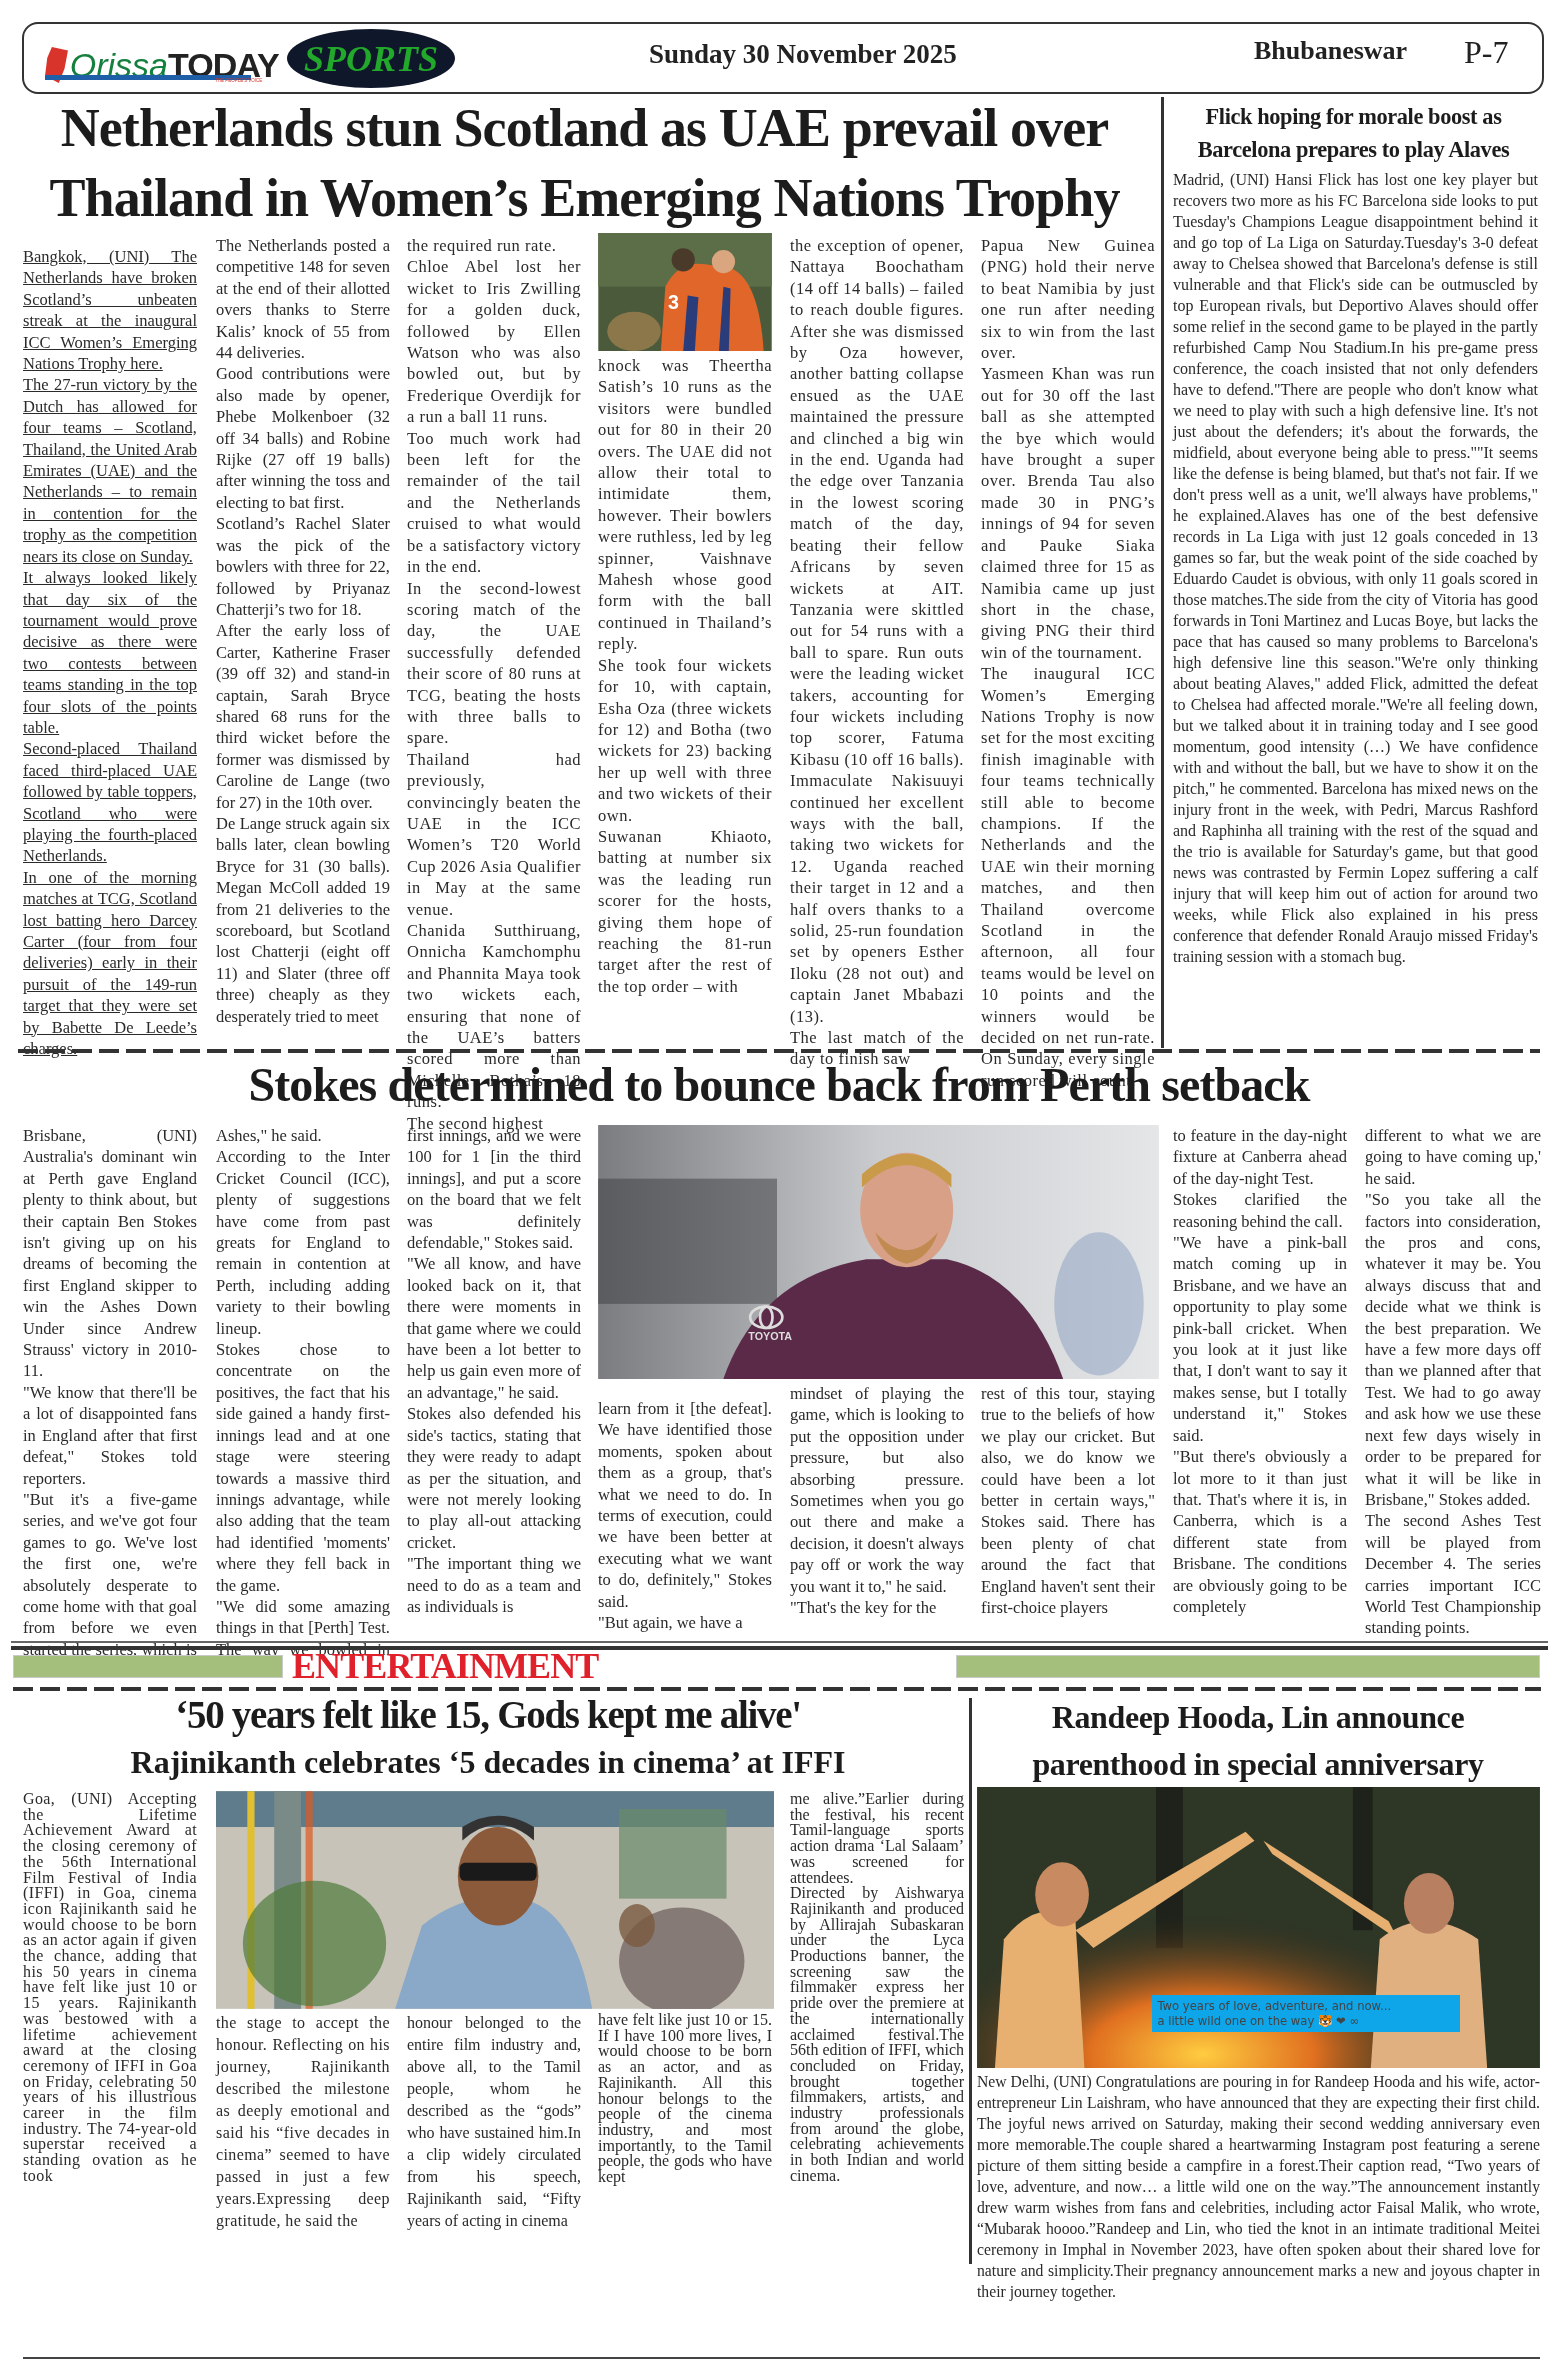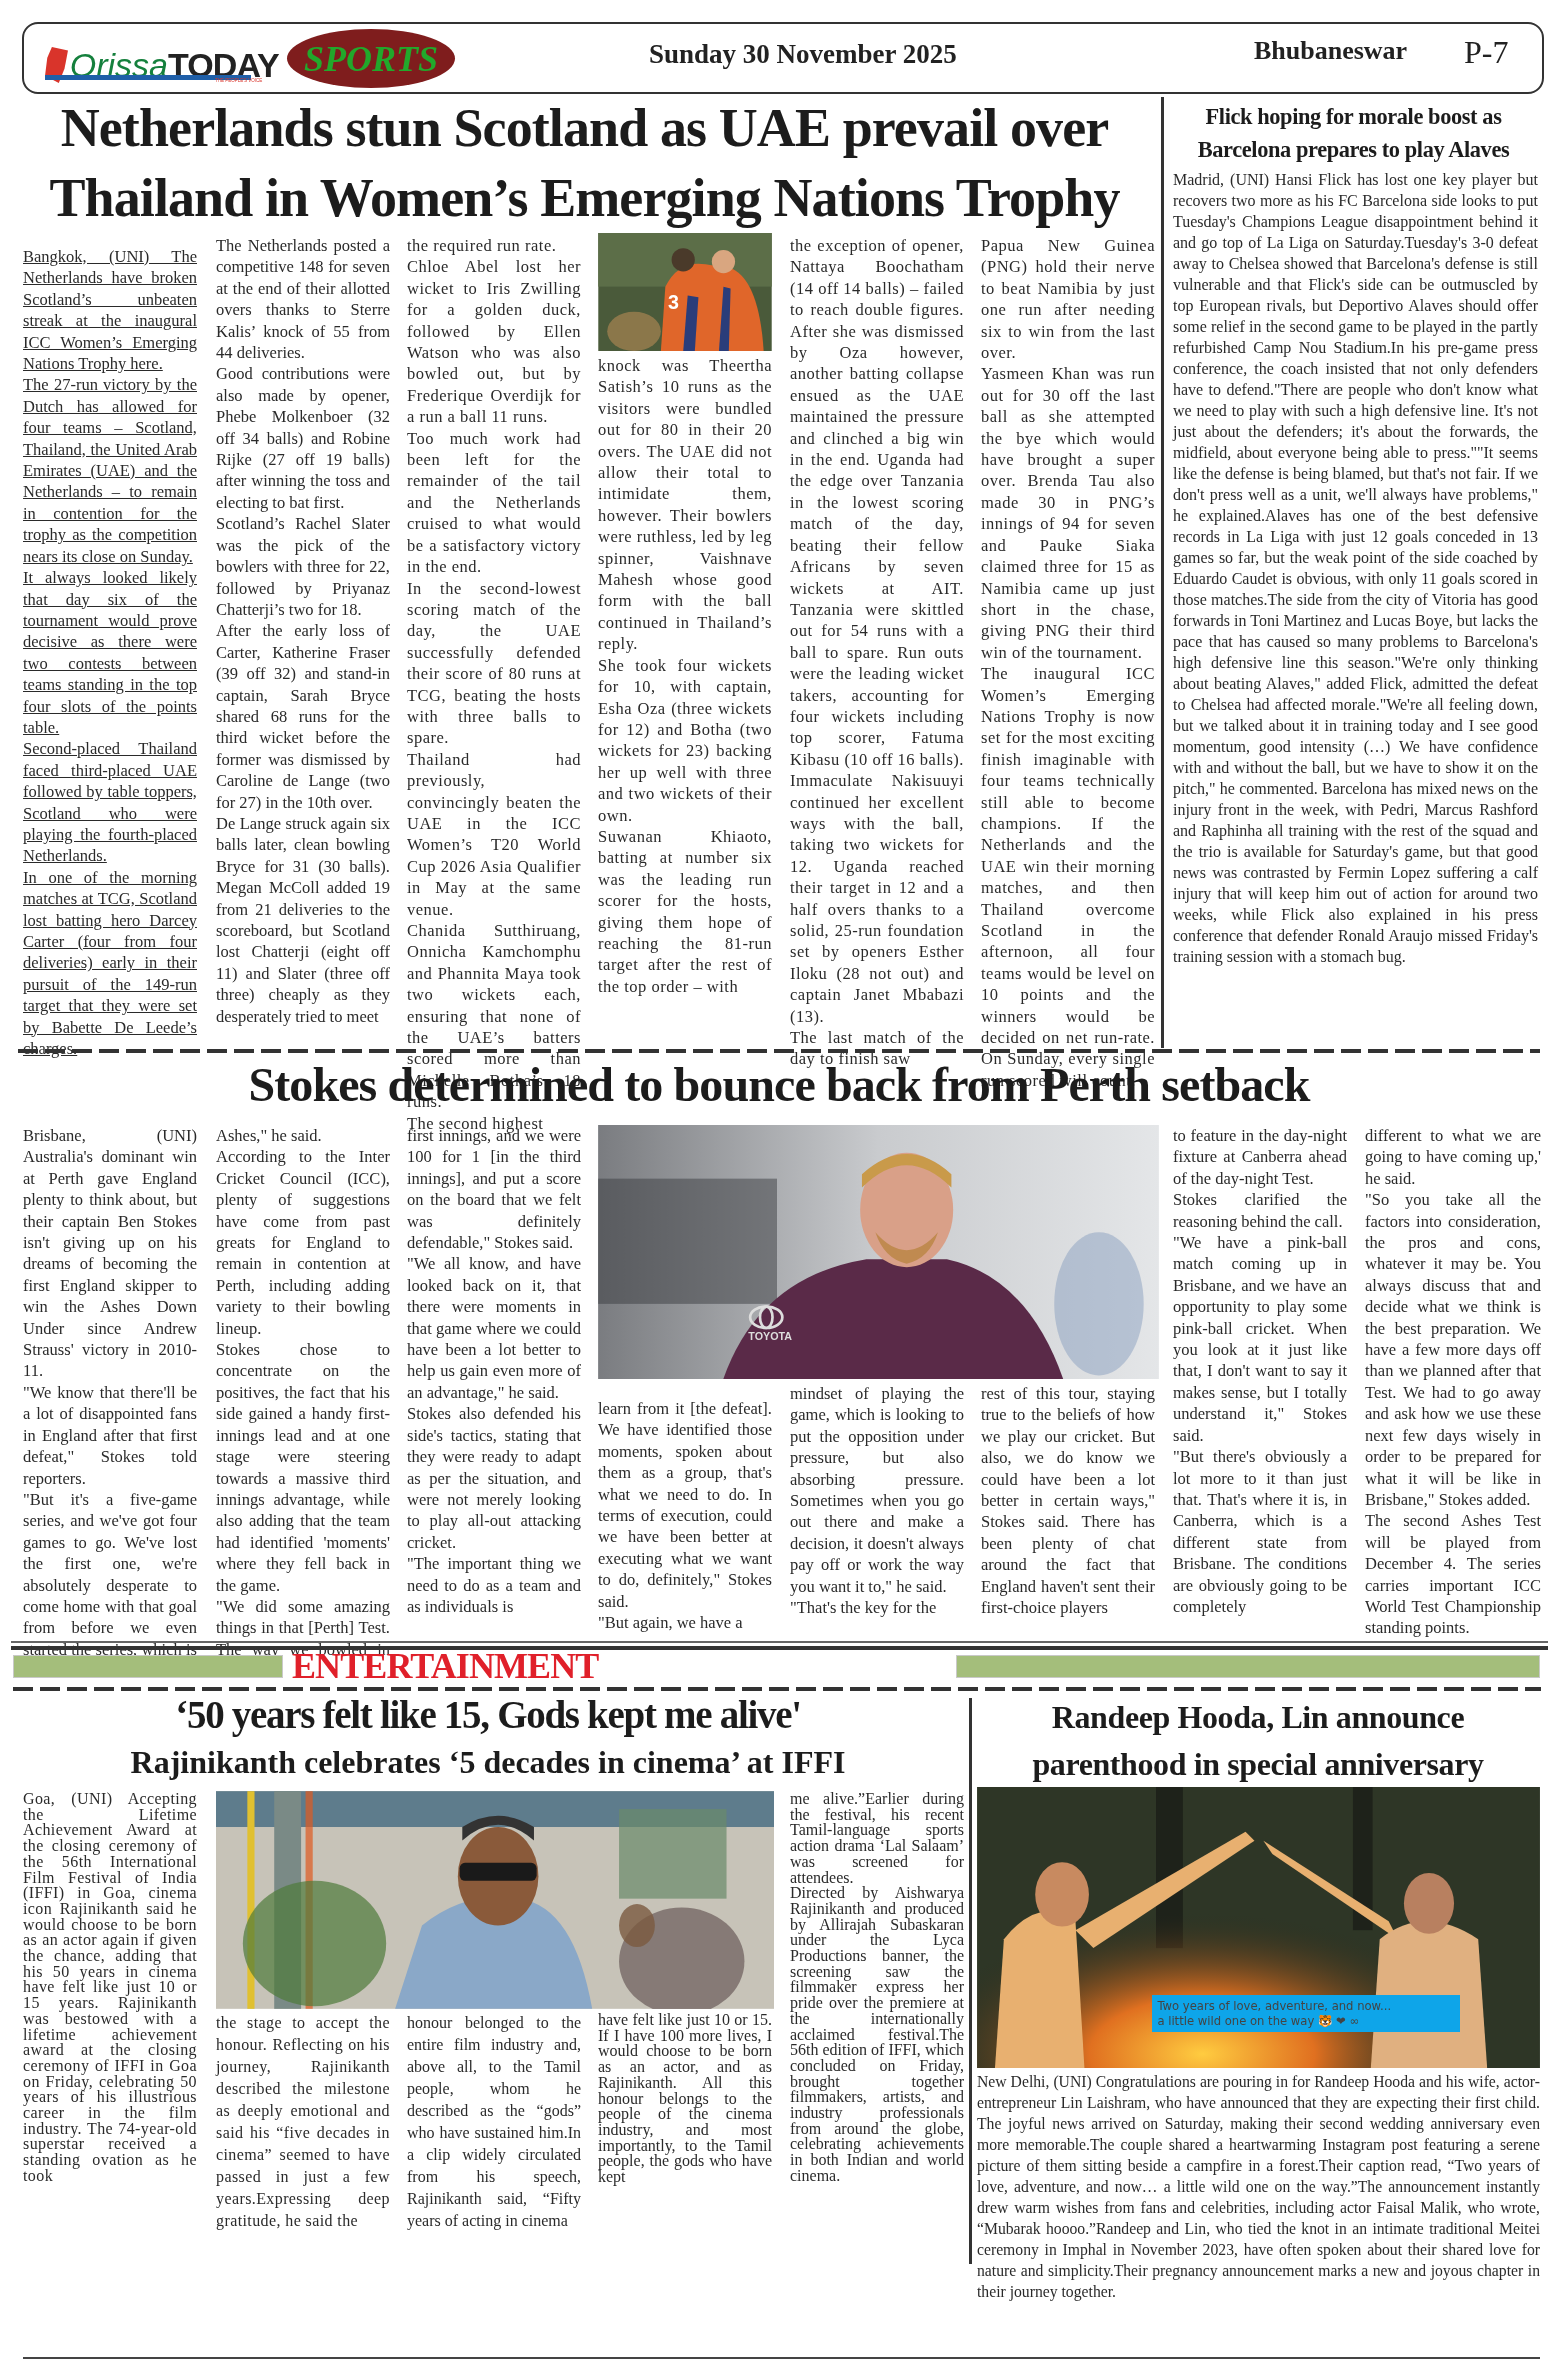--- a/index.html
+++ b/index.html
@@ -9,21 +9,21 @@
   .abs { position: absolute; }
 
   
   .masthead { left: 21.5px; top: 21.5px; width: 1522px; height: 72px; border: 2.7px solid #333; border-radius: 16px; }
   .logo { left: 45px; top: 34px; height: 49px; display: flex; align-items: flex-end; }
   .logo-mark { width: 23px; height: 36px; background: #d9342b; clip-path: polygon(30% 0, 100% 10%, 85% 60%, 60% 100%, 0 80%, 10% 30%); margin-right: 1.8px; }
   .logo-orissa { font-family: "Liberation Sans", sans-serif; font-style: italic; font-size: 34px; color: #15803d; line-height: 36px; }
   .logo-today { font-family: "Liberation Sans", sans-serif; font-weight: bold; font-size: 34px; color: #222; line-height: 36px; letter-spacing: -0.9px; }
   .logo-bar { left: 45px; top: 75px; width: 206px; height: 4.5px; background: #1f5fa8; }
   .logo-tag { left: 215px; top: 78px; font-size: 4.5px; color: #d9342b; font-family: "Liberation Sans", sans-serif; }
-  .sports-oval { left: 287px; top: 29px; width: 168px; height: 59px; background: #7f1d1d; border-radius: 50%; display: flex; align-items: center; justify-content: center; }
+  .sports-oval { left: 287px; top: 29px; width: 168px; height: 59px; background: #0f172a; border-radius: 50%; display: flex; align-items: center; justify-content: center; }
   .sports-oval span { color: #22a82b; font-style: italic; font-weight: bold; font-size: 36px; font-family: "Liberation Serif", serif; }
   .mast-date { left: 649px; top: 39px; font-size: 27px; font-weight: bold; text-align: center; }
   .mast-city { left: 1254px; top: 36px; font-size: 26px; font-weight: bold; }
   .mast-page { left: 1464px; top: 34px; font-size: 32px; }
 
   
   .hl { font-weight: bold; color: #1c1c1c; text-align: center; letter-spacing: -0.9px; }
   .body-text { font-size: 16.5px; line-height: 21.4px; text-align: justify; color: #2a2a2a; }
   .body-text p { text-indent: 0; }
 

